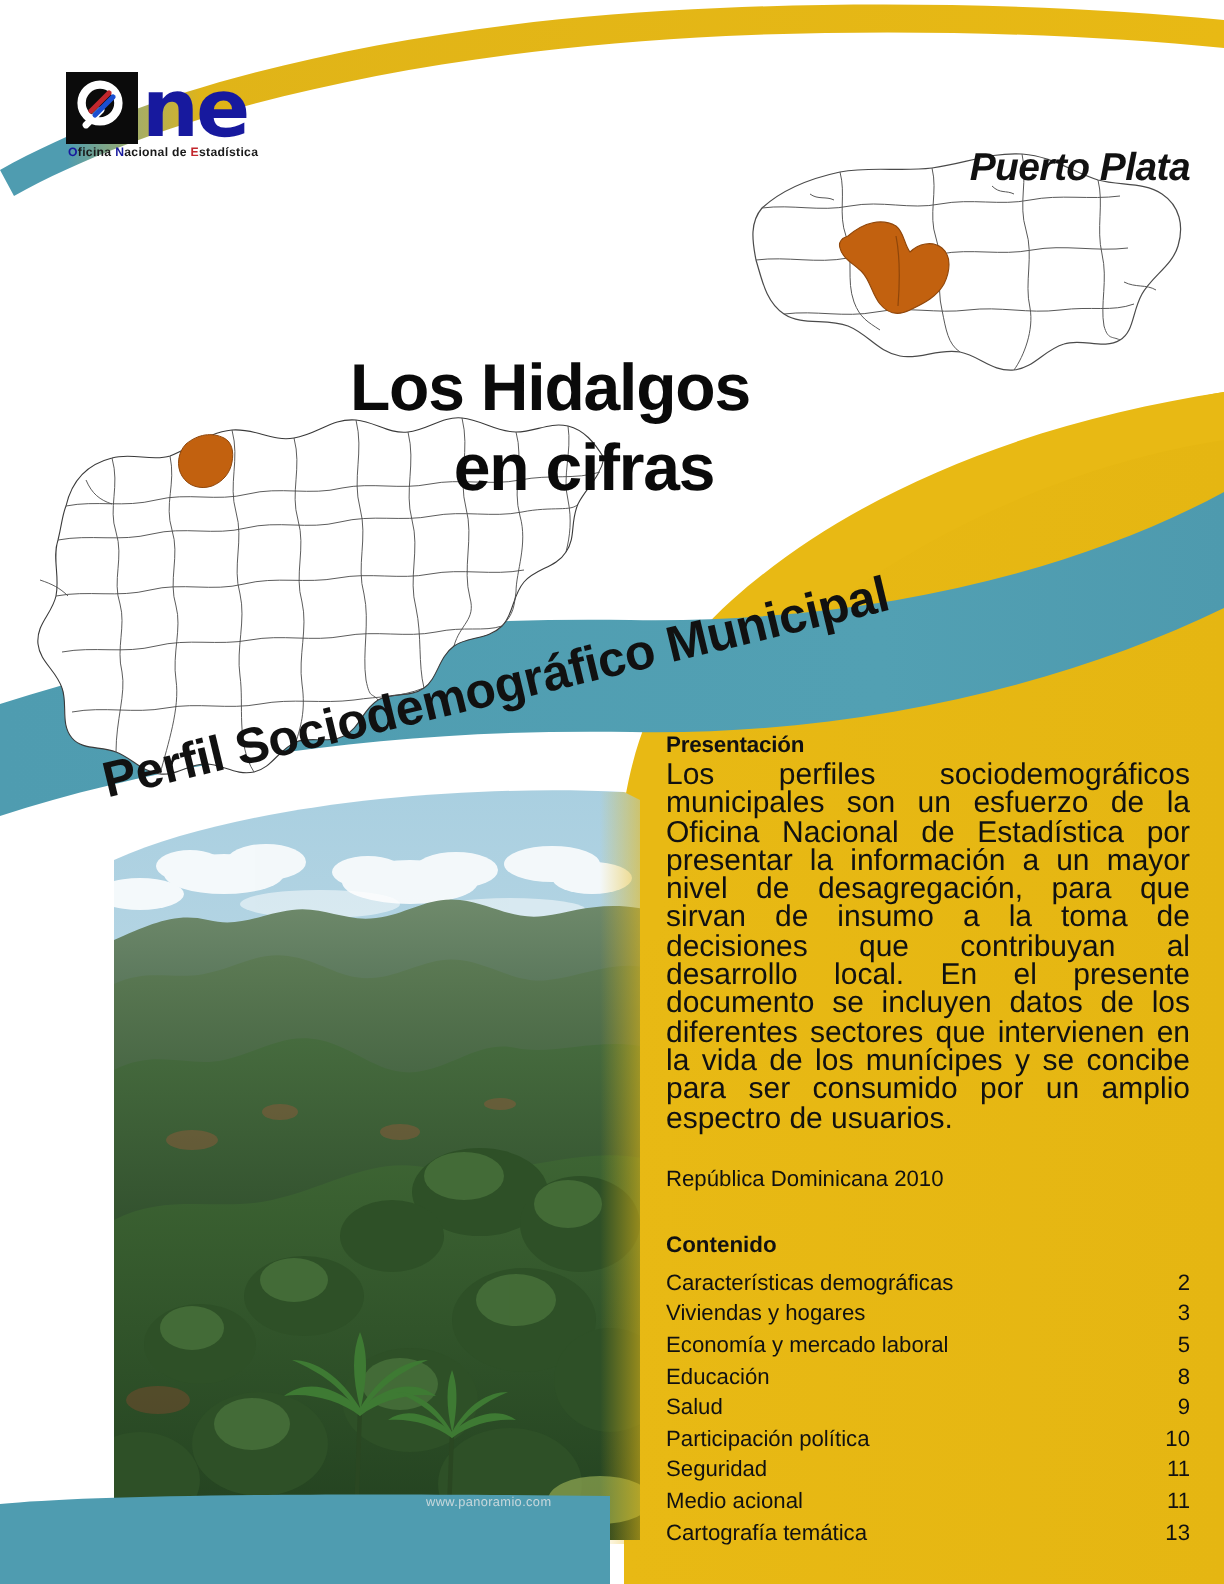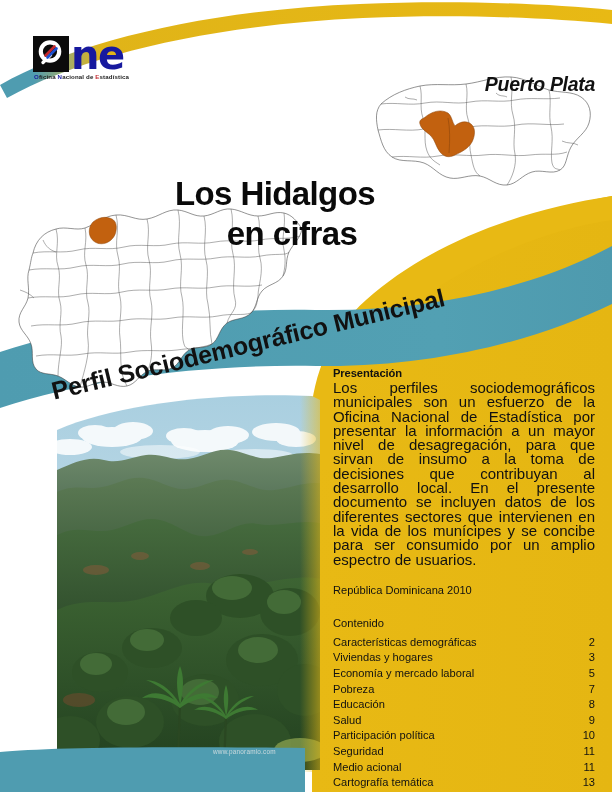--- a/index.html
+++ b/index.html
@@ -134,21 +134,21 @@
     text-align: justify;
     margin: 0;
   }
   #country-year {
     font-size: 11.1px;
     text-align: left;
     margin-top: 17px;
   }
   #contenido-head {
     font-size: 11.2px;
-    font-weight: normal;
+    font-weight: bold;
     margin-top: 21px;
     margin-bottom: 6px;
   }
   #toc { width: 262px; border-collapse: collapse; }
   #toc td {
     font-size: 11.1px;
     line-height: 15.6px;
     padding: 0;
     vertical-align: top;
     color: #111111;
@@ -529,24 +529,20 @@
           </tr>
           <tr>
             <td class="lbl">Viviendas y hogares</td>
             <td class="pg">3</td>
           </tr>
           <tr>
             <td class="lbl">Economía y mercado laboral</td>
             <td class="pg">5</td>
           </tr>
           <tr>
-            <td class="lbl">Pobreza</td>
-            <td class="pg">7</td>
-          </tr>
-          <tr>
             <td class="lbl">Educación</td>
             <td class="pg">8</td>
           </tr>
           <tr>
             <td class="lbl">Salud</td>
             <td class="pg">9</td>
           </tr>
           <tr>
             <td class="lbl">Participación política</td>
             <td class="pg">10</td>

